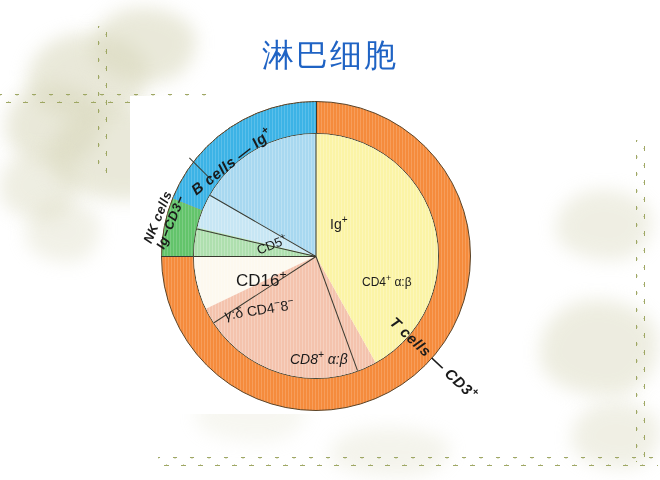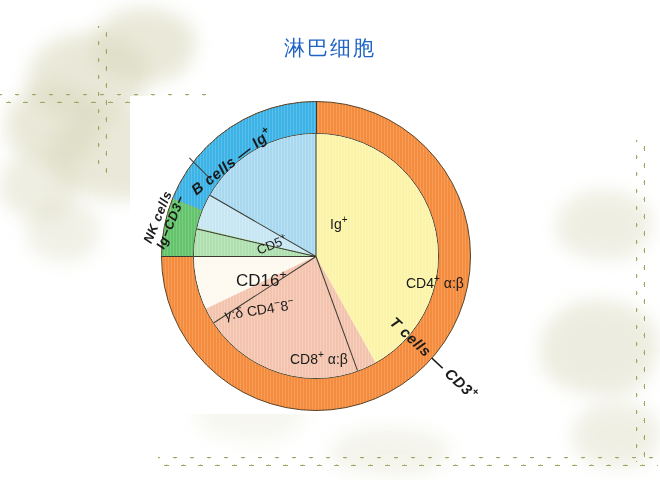--- a/index.html
+++ b/index.html
@@ -25,21 +25,21 @@
      background-image:
        radial-gradient(circle at 120% 50%, #9ba45e 0 3.2px, transparent 3.4px),
        radial-gradient(circle at -20% 0%, #9ba45e 0 3.2px, transparent 3.4px),
        radial-gradient(circle at -20% 100%, #9ba45e 0 3.2px, transparent 3.4px);
      background-size:9px 17px;background-repeat:repeat-y;opacity:.95;}
 
   
   #title{
     position:absolute;left:0;right:0;top:34px;text-align:center;
     font-family:"DejaVu Sans", sans-serif;
-    font-size:21px;color:#1f63c4;letter-spacing:2px;font-weight:400;
+    font-size:32px;color:#1f63c4;letter-spacing:2px;font-weight:400;
   }
 
   
   #figure{
     position:absolute;left:130px;top:96px;width:392px;height:318px;
     background:#ffffff;overflow:hidden;
   }
 
   
   .ring, .pie{position:absolute;border-radius:50%;}
@@ -70,22 +70,22 @@
   .lab sup{font-size:.72em;vertical-align:super;}
   .outer-lab{font-weight:bold;font-style:italic;font-size:15px;letter-spacing:.5px;}
 
   #lab-bcells{left:52px;top:55px;transform:rotate(-38deg);}
   #lab-nk{left:6px;top:110px;transform:rotate(-68deg);line-height:1.05;text-align:center;font-size:13px;}
   #lab-tcells{left:248px;top:252px;transform:rotate(43deg);}
   #lab-ig{left:200px;top:118px;font-size:14px;}
   #lab-cd5{left:126px;top:140px;font-size:13px;transform:rotate(-22deg);}
   #lab-cd16{left:106px;top:172px;font-size:17px;}
   #lab-gd{left:94px;top:204px;font-size:14px;transform:rotate(-9deg);}
-  #lab-cd8{left:160px;top:253px;font-size:14px;}
-  #lab-cd4{left:232px;top:177px;font-size:14px;margin-left:44px;}
+  #lab-cd8{left:160px;top:253px;font-size:14px;font-style:italic;}
+  #lab-cd4{left:232px;top:177px;font-size:12px;}
 </style>
 </head>
 <body>
 
 <div class="wm" style="left:28px;top:34px;width:120px;height:86px;"></div>
 <div class="wm" style="left:92px;top:8px;width:104px;height:74px;"></div>
 <div class="wm" style="left:6px;top:84px;width:96px;height:80px;"></div>
 <div class="wm" style="left:50px;top:106px;width:128px;height:94px;"></div>
 <div class="wm" style="left:0px;top:150px;width:78px;height:70px;opacity:.42;"></div>
 <div class="wm" style="left:26px;top:200px;width:74px;height:62px;opacity:.35;"></div>

